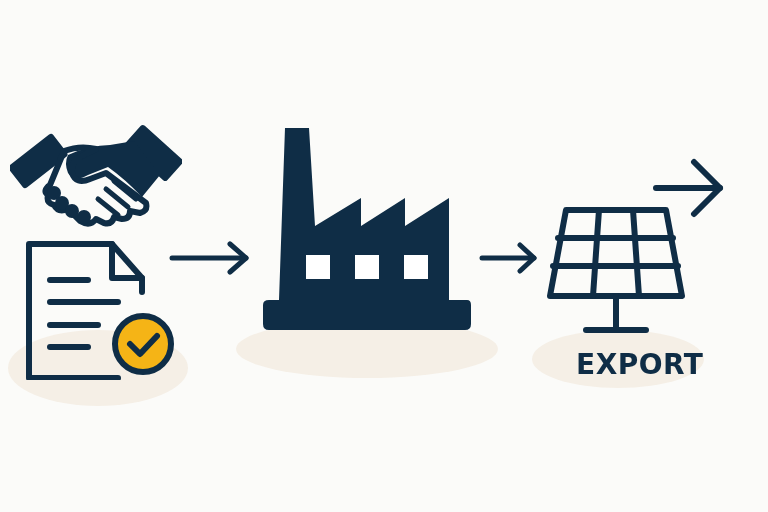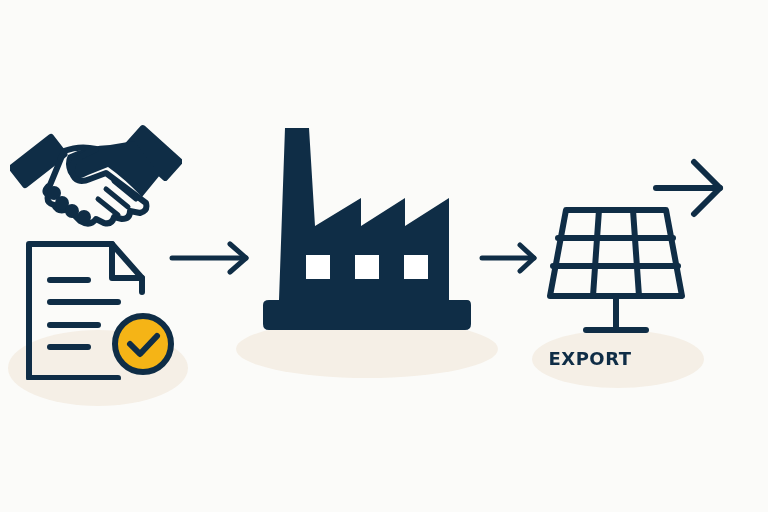--- a/index.html
+++ b/index.html
@@ -9,24 +9,24 @@
     font-family:"DejaVu Sans", sans-serif;
     position:relative;
   }
   .abs { position:absolute; }
   .shadow {
     position:absolute; border-radius:50%;
     background:#f5efe6;
   }
   svg { display:block; }
   .label-export {
-    position:absolute; left:517px; top:348px; width:146px;
-    text-align:center;
+    position:absolute; left:576px; top:348px; width:146px;
+    text-align:left;
     font-family:"DejaVu Sans", sans-serif; font-weight:bold;
-    font-size:18px; letter-spacing:0.5px;
+    font-size:28px; letter-spacing:0.5px;
   }
 </style>
 </head>
 <body>
 
 <div class="shadow" style="left:8px;top:330px;width:180px;height:76px;"></div>
 <div class="shadow" style="left:236px;top:320px;width:262px;height:58px;"></div>
 <div class="shadow" style="left:532px;top:330px;width:172px;height:58px;"></div>
 
 <div class="abs" style="left:10px;top:115px;">

